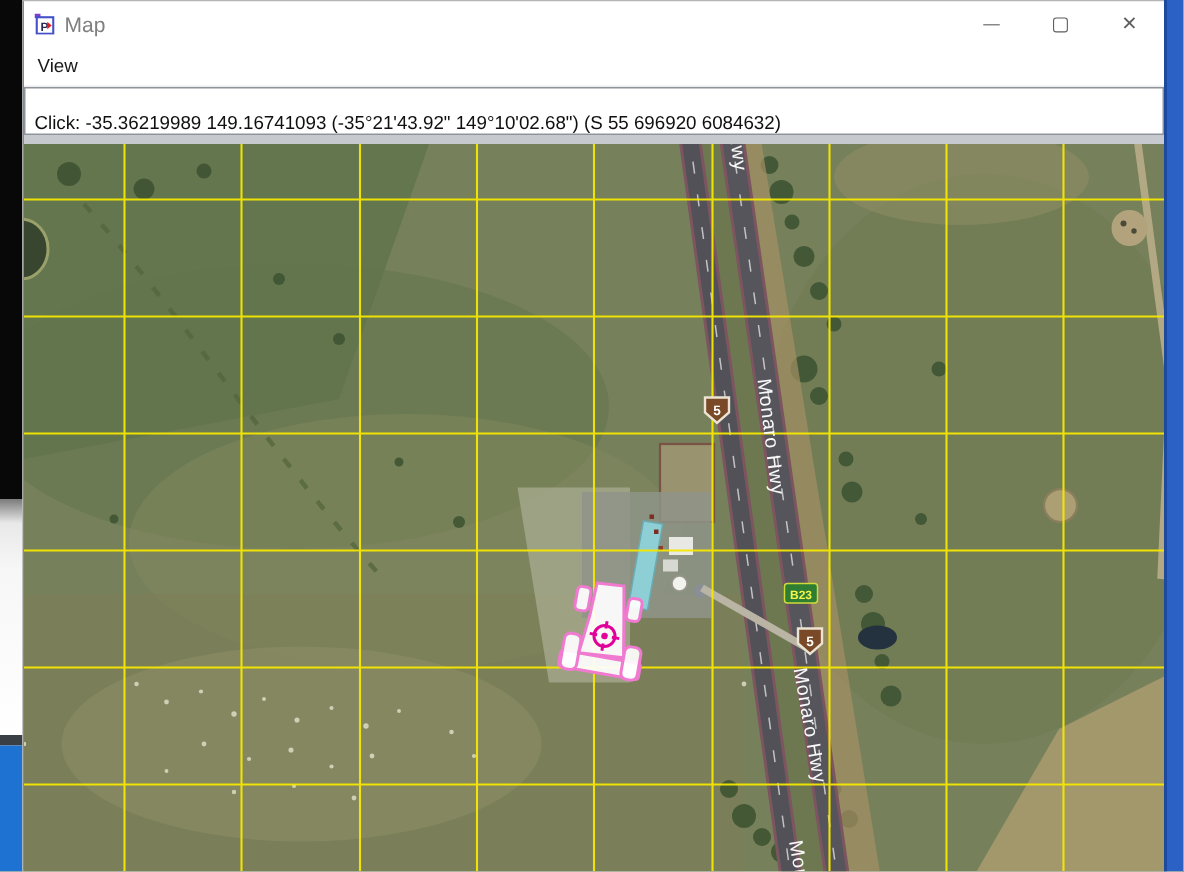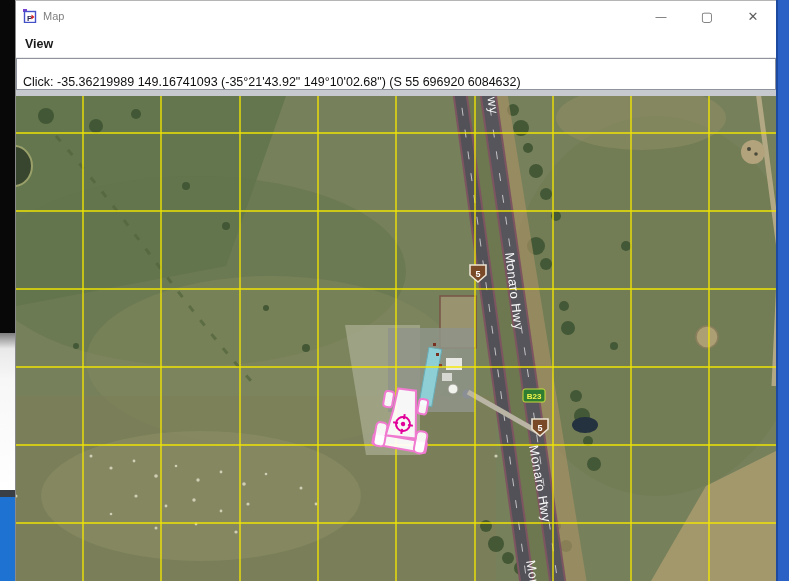--- a/index.html
+++ b/index.html
@@ -18,26 +18,26 @@
   #bk-right-blue{left:776px;top:0;width:13px;height:581px;background:#2b61c4;border-left:2px solid #1d4a9e;box-sizing:border-box;}
 
   
   #app-window{
     position:absolute;left:15px;top:0;width:761px;height:581px;
     background:#ffffff;border-left:1px solid #8a8a8a;border-top:1px solid #b5b5b5;
     box-sizing:border-box;
   }
   #title-bar{position:absolute;left:0;top:0;right:0;height:30px;background:#ffffff;display:flex;align-items:center;}
   #app-icon{margin-left:7px;width:14px;height:14px;flex:0 0 auto;}
-  #title-text{margin-left:6px;font-size:11px;color:#7f7f7f;}
+  #title-text{margin-left:6px;font-size:14px;color:#7f7f7f;}
   #window-controls{margin-left:auto;display:flex;height:30px;}
   .win-ctl{width:46px;height:30px;display:flex;align-items:center;justify-content:center;
     color:#5f5f5f;font-size:13px;cursor:default;}
   #menu-bar{position:absolute;left:0;top:30px;right:0;height:26px;background:#ffffff;
-    border-bottom:1px solid #ececec;display:flex;align-items:center;font-weight:bold;}
+    border-bottom:1px solid #ececec;display:flex;align-items:center;}
   .menu-item{padding:3px 7px;margin-left:2px;font-size:12.5px;color:#1a1a1a;}
   #status-bar{
     position:absolute;left:0;top:57px;right:0;height:32px;background:#ffffff;
     border:1px solid #8f949c;box-sizing:border-box;
     display:flex;align-items:flex-end;
   }
   #status-text{padding-left:6px;font-size:12.5px;color:#101010;white-space:nowrap;}
   #gray-band{position:absolute;left:0;top:89px;right:0;height:7px;background:#c6c9cd;}
 
   

